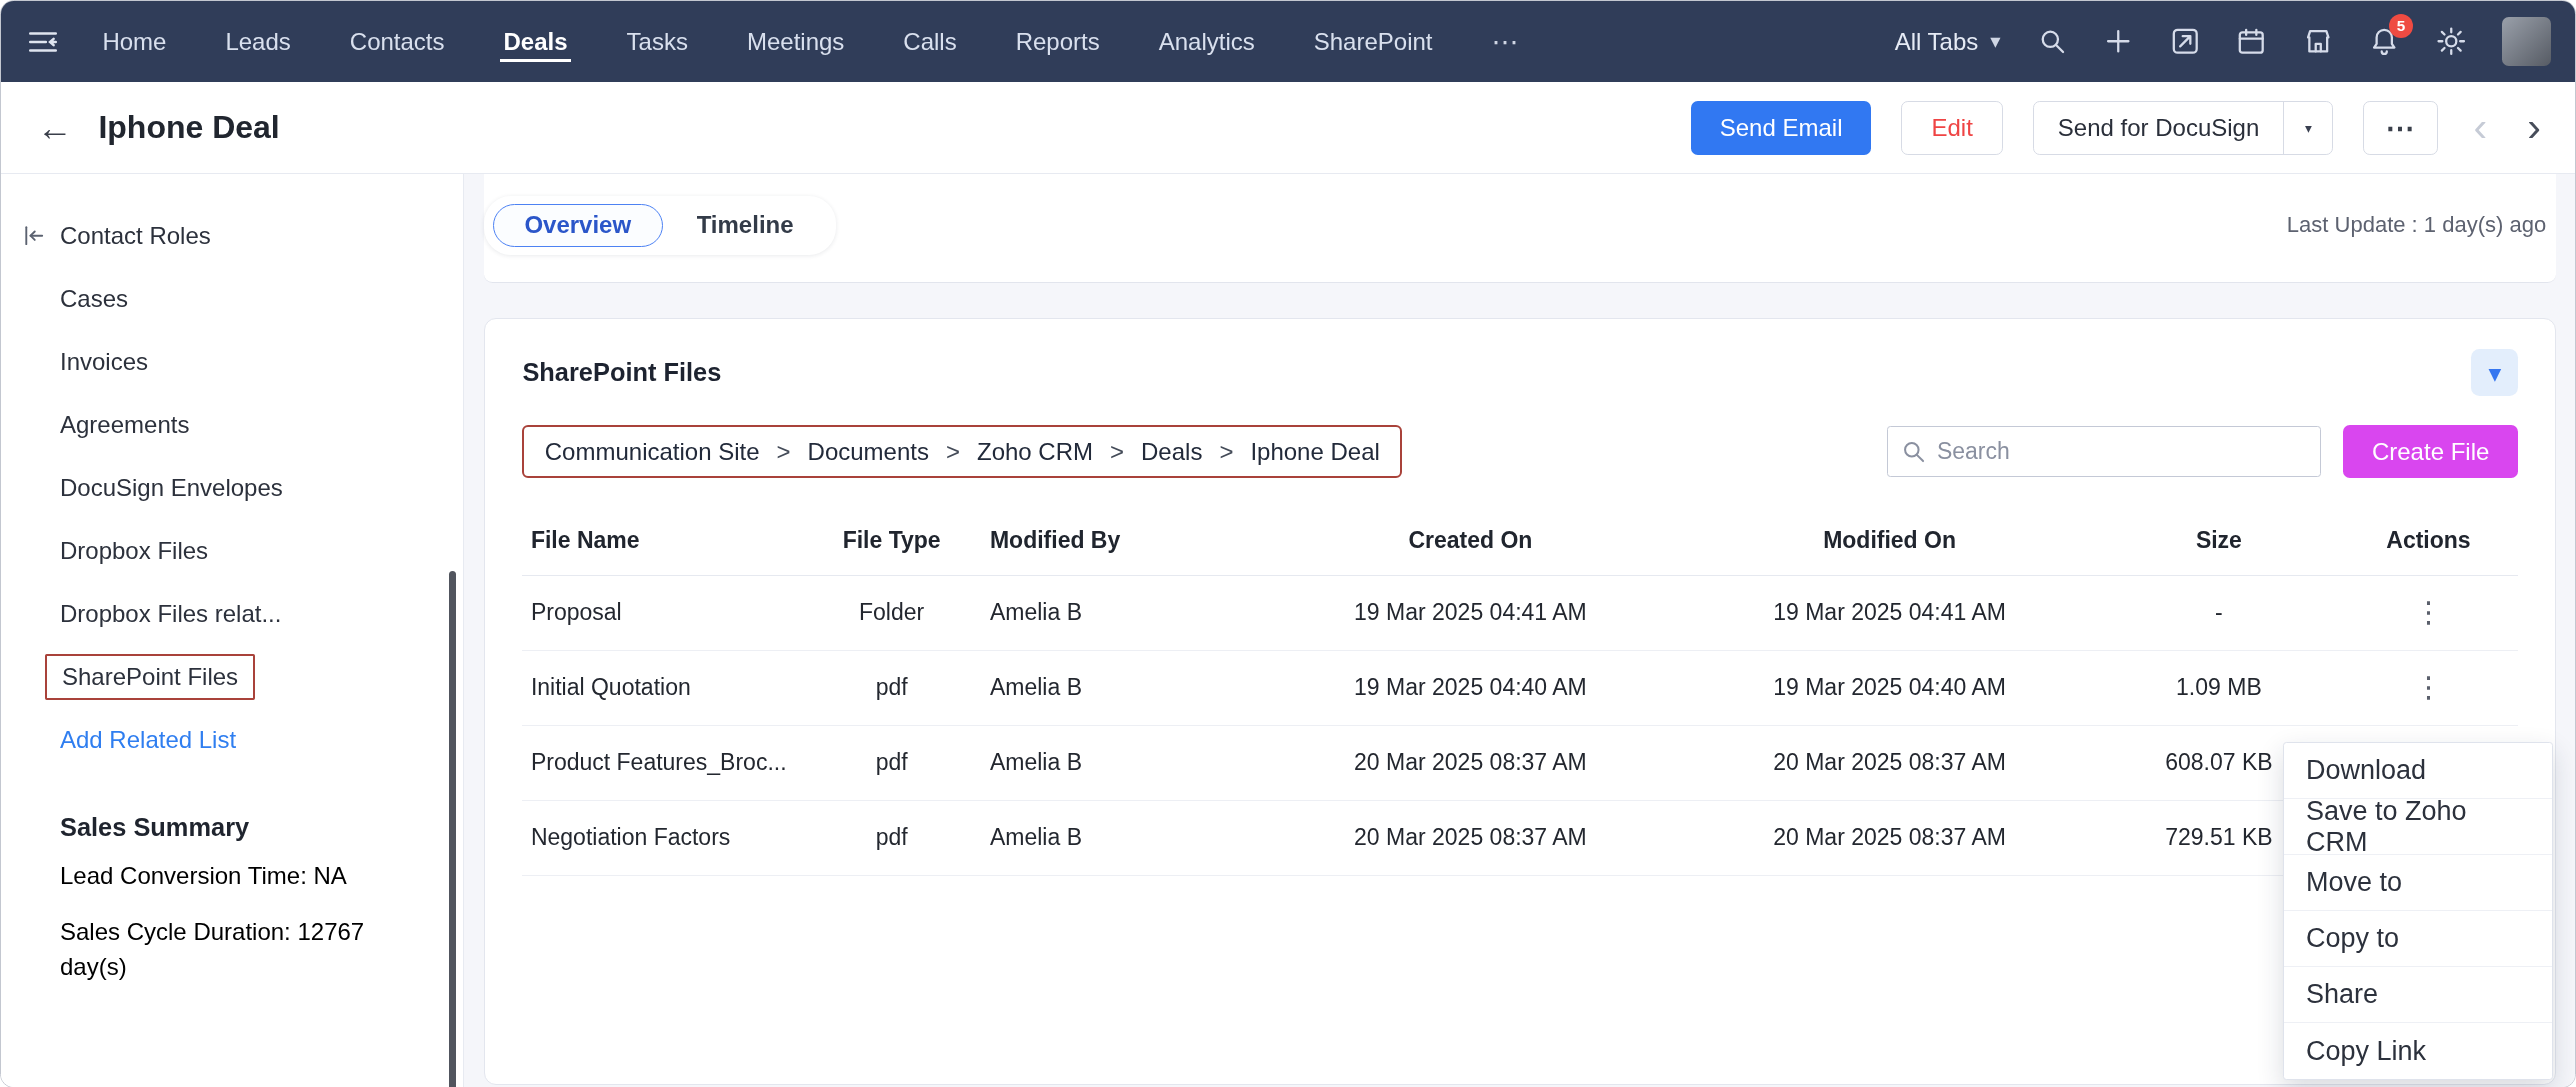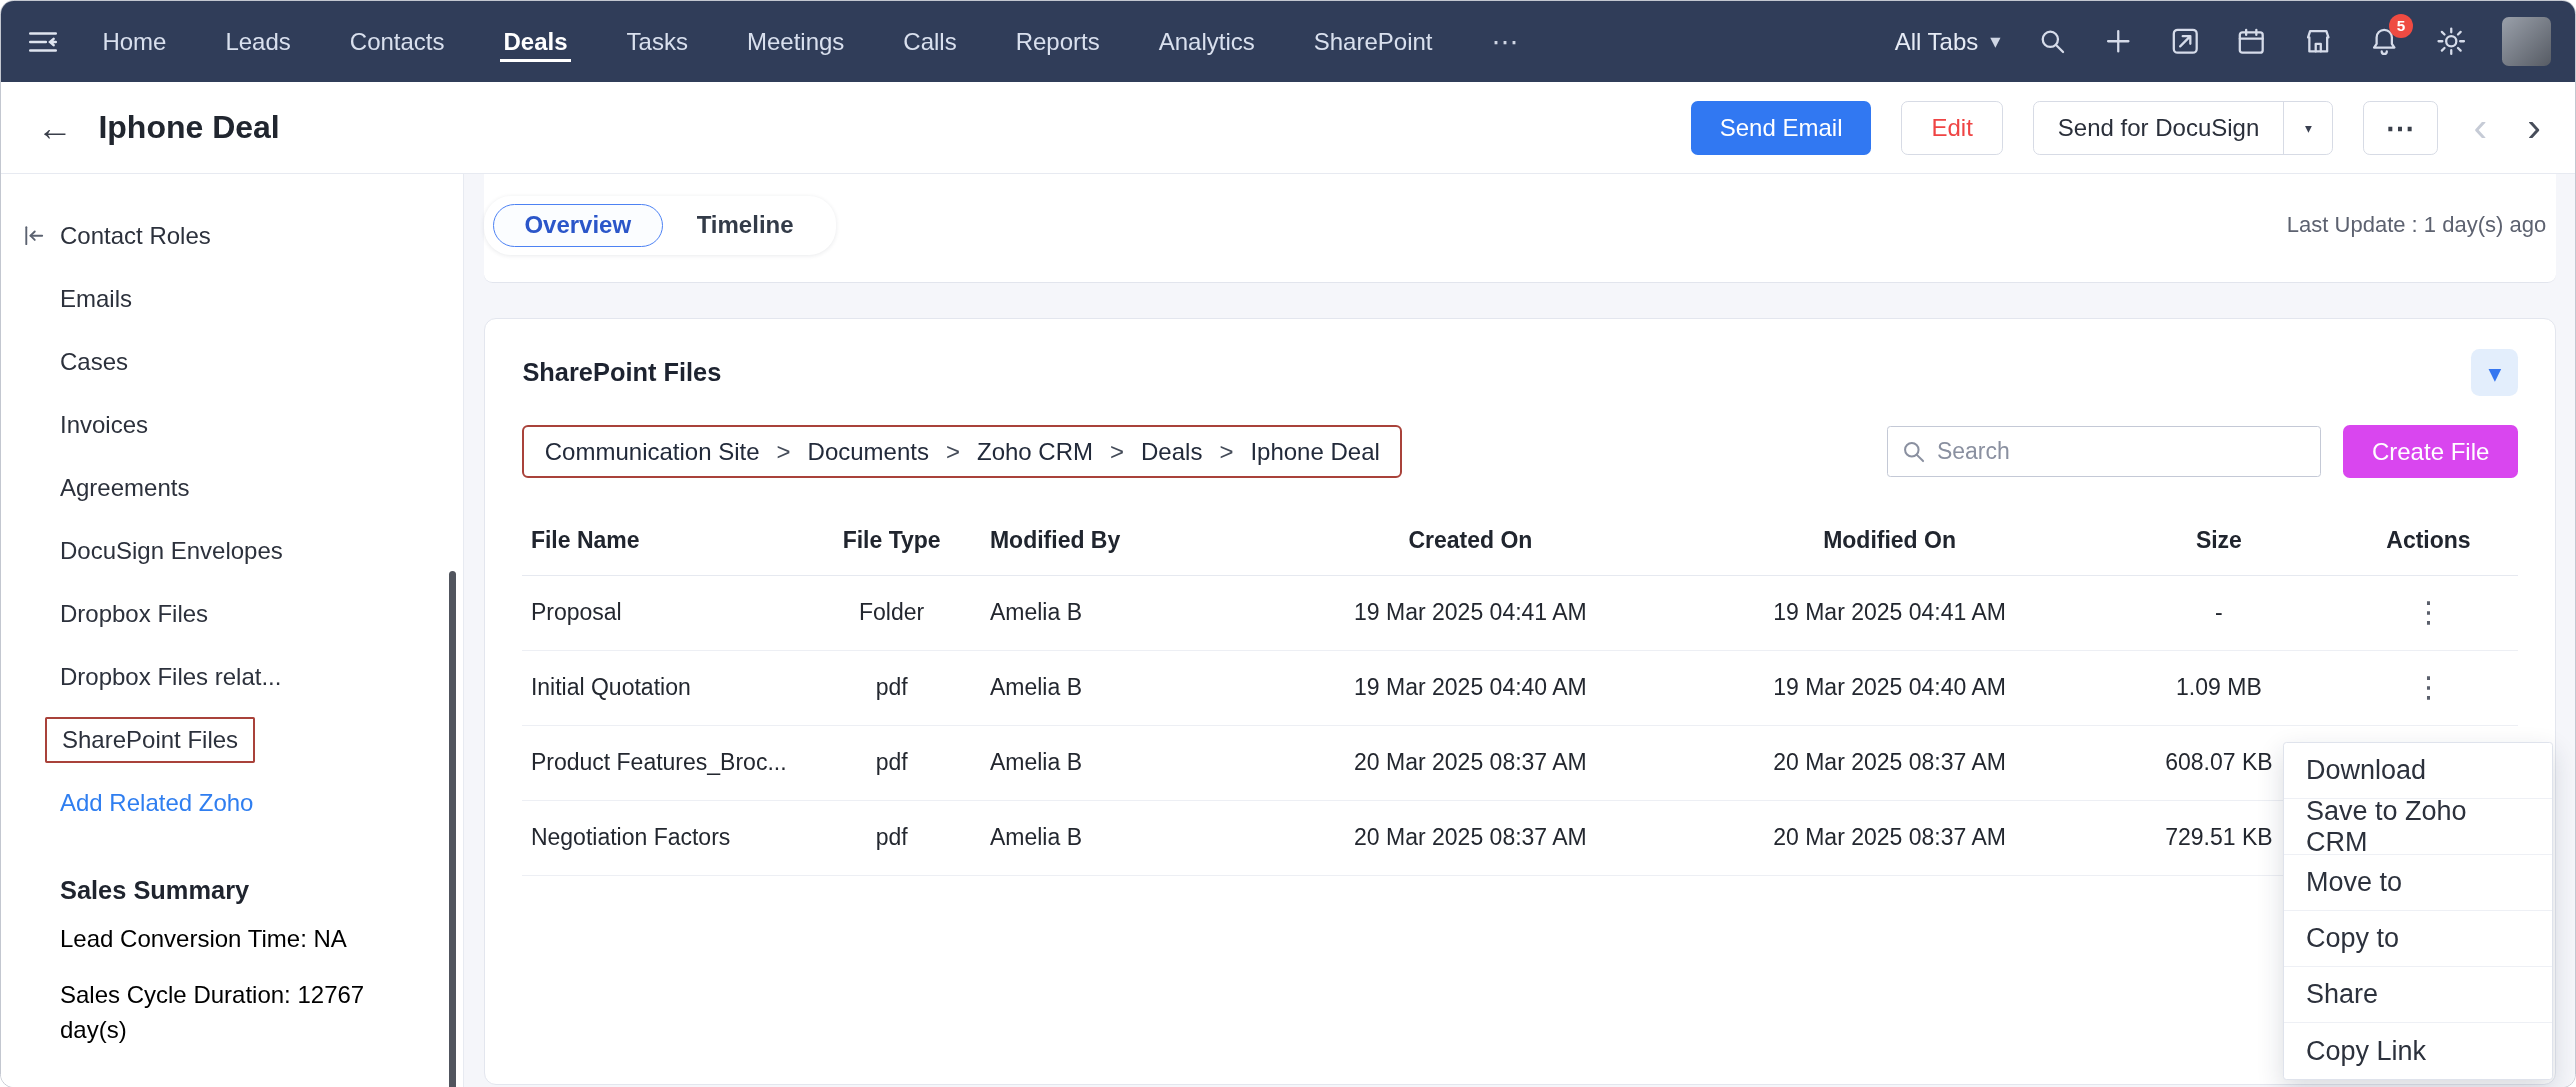--- a/index.html
+++ b/index.html
@@ -232,23 +232,20 @@
         <span class="side-item-icon">
           <svg width="25.4" height="25.4" viewBox="0 0 24 24" fill="none" stroke="#5b6270" stroke-width="1.8" stroke-linecap="round" stroke-linejoin="round">
             <path d="M5 4v16"></path>
               <path d="M20 12H9"></path>
               <path d="M13 8l-4 4 4 4"></path>
           </svg>
         </span>
         <span>Contact Roles</span>
       </div>
       <div class="side-item">
-          <span>Emails</span>
-        </div>
-      <div class="side-item">
           <span>Cases</span>
         </div>
       <div class="side-item">
           <span>Invoices</span>
         </div>
       <div class="side-item">
           <span>Agreements</span>
         </div>
       <div class="side-item">
           <span>DocuSign Envelopes</span>
@@ -258,21 +255,21 @@
         </div>
       <div class="side-item">
           <span>Dropbox Files relat...</span>
         </div>
       <div class="side-item">
         <span class="red-box">
           <span>SharePoint Files</span>
         </span>
       </div>
       <div class="side-item add-related">
-          <span>Add Related Zoho</span>
+          <span>Add Related List</span>
         </div>
 
       <div class="sales-title">Sales Summary</div>
       <div class="sales-line">Lead Conversion Time: NA</div>
       <div class="sales-line">Sales Cycle Duration: 12767 day(s)</div>
 
       <div class="side-scrollbar"></div>
     </div>
 
     <div class="content">

